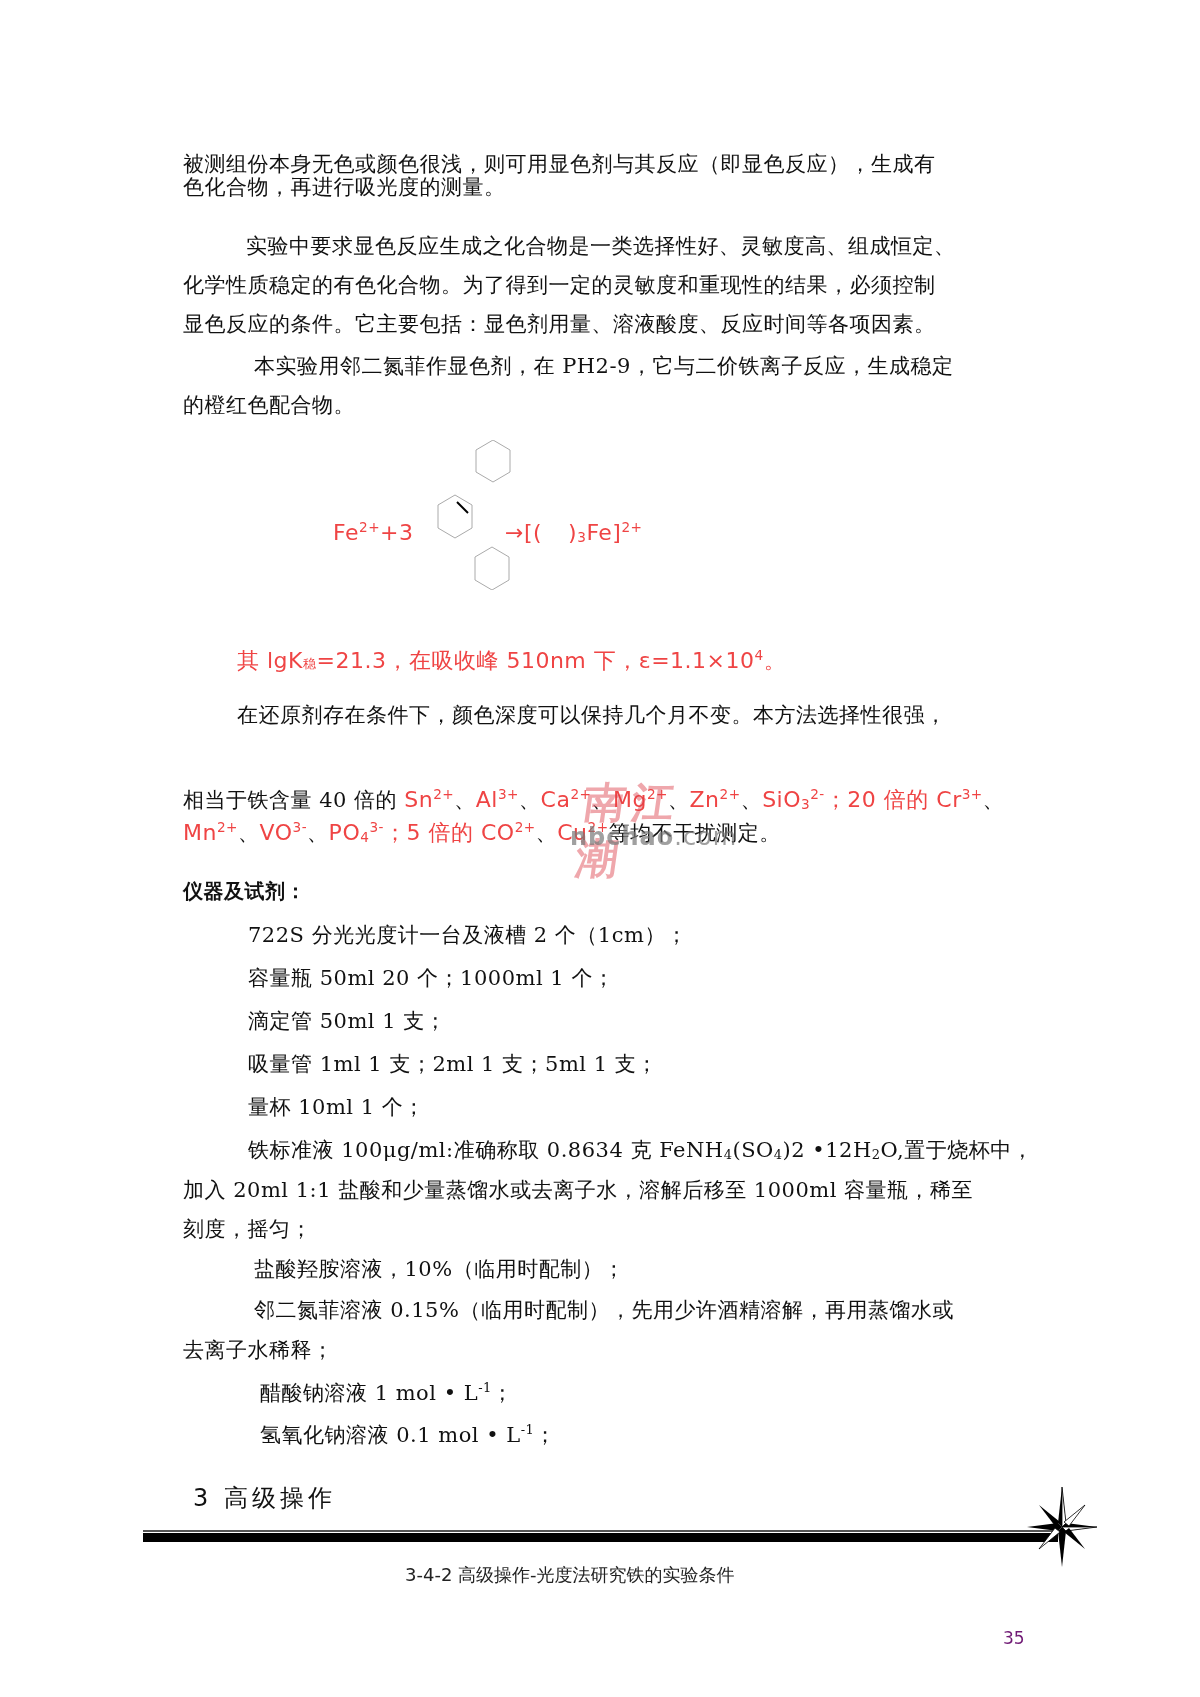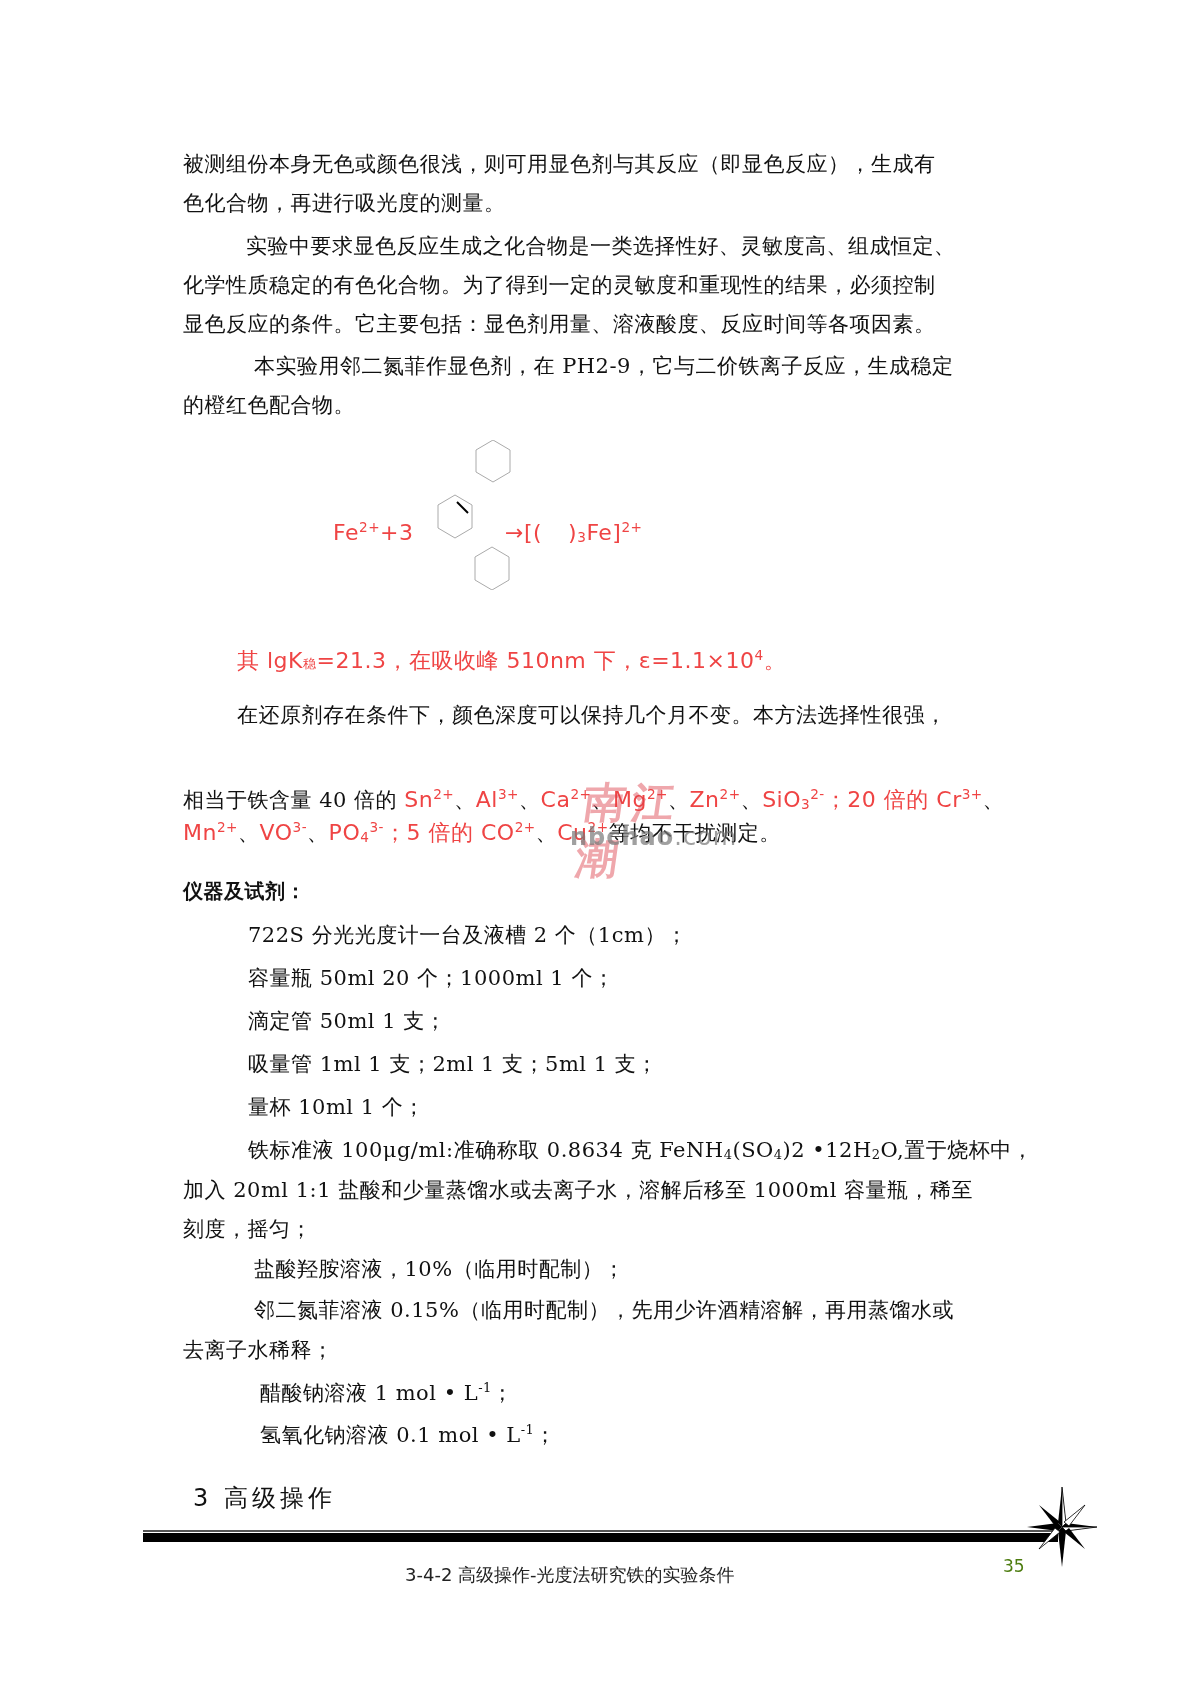--- a/index.html
+++ b/index.html
@@ -10,36 +10,36 @@
   sup, sub { font-size: 62%; line-height: 0; }
   sup { vertical-align: 0.6em; }
   sub { vertical-align: -0.15em; }
   .bold { font-weight: bold; font-family: "DejaVu Sans", "Liberation Sans", sans-serif; }
   .section-title { position: absolute; left: 193px; top: 1482px; font-size: 24px; letter-spacing: 4px;
                    font-family: "DejaVu Sans", "Liberation Sans", sans-serif; }
   .rule { position: absolute; left: 143px; top: 1533px; width: 915px; height: 9px; background: #000; }
   .rule-thin { position: absolute; left: 143px; top: 1530px; width: 915px; height: 2px; background: #555; }
   .footer-text { position: absolute; left: 405px; top: 1563px; font-size: 18px;
                  font-family: "DejaVu Sans", "Liberation Sans", sans-serif; color: #222; text-align: center; }
-  .page-num { position: absolute; left: 1003px; top: 1556px; font-size: 17px;
-              font-family: "DejaVu Sans", "Liberation Sans", sans-serif; color: #4d7c0f; }
+  .page-num { position: absolute; left: 1003px; top: 1628px; font-size: 17px;
+              font-family: "DejaVu Sans", "Liberation Sans", sans-serif; color: #701a75; }
   .compass { position: absolute; left: 1027px; top: 1487px; width: 70px; height: 80px; }
   .molecule { position: absolute; left: 435px; top: 440px; width: 110px; height: 150px; }
   .watermark { position: absolute; left: 570px; top: 775px; width: 130px; height: 90px; pointer-events: none; }
   .wm-cn { position: absolute; left: 10px; top: 0; font-size: 42px; color: rgba(220,60,70,0.45);
            font-family: "DejaVu Serif", serif; letter-spacing: 6px; font-weight: bold; transform: skewX(-8deg); }
   .wm-en { position: absolute; left: 0; top: 48px; font-size: 24px; color: rgba(120,120,120,0.7);
            font-family: "DejaVu Sans", sans-serif; letter-spacing: 1px; }
   .wm-en b { font-weight: bold; }
 </style>
 </head>
 <body>
 
 <div class="line" style="left:183px; top:151px;">被测组份本身无色或颜色很浅，则可用显色剂与其反应（即显色反应），生成有</div>
-<div class="line" style="left:183px; top:190px;">色化合物，再进行吸光度的测量。</div>
+<div class="line" style="left:183px; top:174px;">色化合物，再进行吸光度的测量。</div>
 
 <div class="line" style="left:246px; top:233px;">实验中要求显色反应生成之化合物是一类选择性好、灵敏度高、组成恒定、</div>
 <div class="line" style="left:183px; top:272px;">化学性质稳定的有色化合物。为了得到一定的灵敏度和重现性的结果，必须控制</div>
 <div class="line" style="left:183px; top:311px;">显色反应的条件。它主要包括：显色剂用量、溶液酸度、反应时间等各项因素。</div>
 
 <div class="line" style="left:246px; top:353px;margin-left:8px;">本实验用邻二氮菲作显色剂，在 PH2-9，它与二价铁离子反应，生成稳定</div>
 <div class="line" style="left:183px; top:392px;">的橙红色配合物。</div>
 
 <div class="line blue" style="left:333px; top:520px; font-size:22px;">
   <span>Fe</span><sup>2+</sup><span>+3</span>

